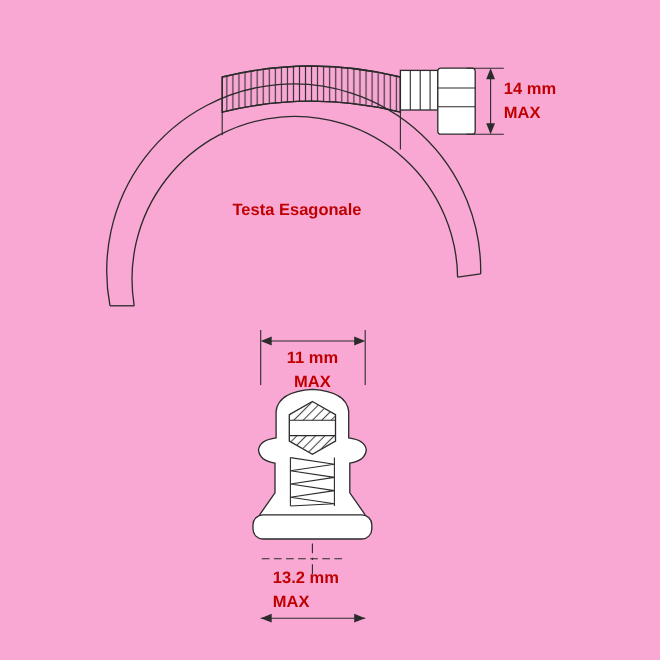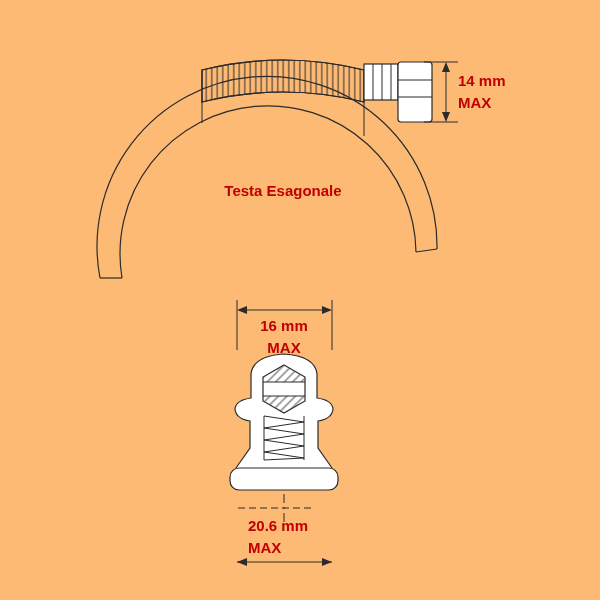--- a/index.html
+++ b/index.html
@@ -1,17 +1,17 @@
 <!DOCTYPE html>
 <html><head>
 <meta charset="utf-8">
 <style>
   * { margin:0; padding:0; box-sizing:border-box; }
   html,body { background:#ffffff; font-family:"Liberation Sans", sans-serif; }
-  .canvas { position:relative; width:600px; height:600px; background:#fdba74; overflow:hidden; }
+  .canvas { position:relative; width:600px; height:600px; background:#f9a8d4; overflow:hidden; }
   .canvas svg { position:absolute; left:0; top:0; }
   .dim-label { position:absolute; color:#c00000; font-weight:bold; font-size:15px; line-height:22px; }
   .dim-label.center { text-align:center; }
 </style>
 </head>
 <body>
 
 <div class="canvas">
 
 <svg width="600" height="600" viewBox="0 0 600 600">
@@ -94,27 +94,27 @@
     <polygon points="237,562 247,558 247,566" fill="#2b2b2b" stroke="none"></polygon>
     <polygon points="332,562 322,558 322,566" fill="#2b2b2b" stroke="none"></polygon>
   </g>
 </svg>
 
 <div class="dim-label" style="left:458px; top:70px;">
   <div>14 mm</div>
   <div>MAX</div>
 </div>
 
-<div class="dim-label center" style="left:173px; top:178px; width:220px; line-height:26px;">
+<div class="dim-label center" style="left:160px; top:178px; width:220px; line-height:26px;">
   <div>Testa Esagonale</div>
 </div>
 
 <div class="dim-label center" style="left:224px; top:315px; width:120px;">
-  <div>16 mm</div>
+  <div>11 mm</div>
   <div>MAX</div>
 </div>
 
 <div class="dim-label" style="left:248px; top:515px;">
-  <div>20.6 mm</div>
+  <div>13.2 mm</div>
   <div>MAX</div>
 </div>
 
 </div>
 
 </body></html>

